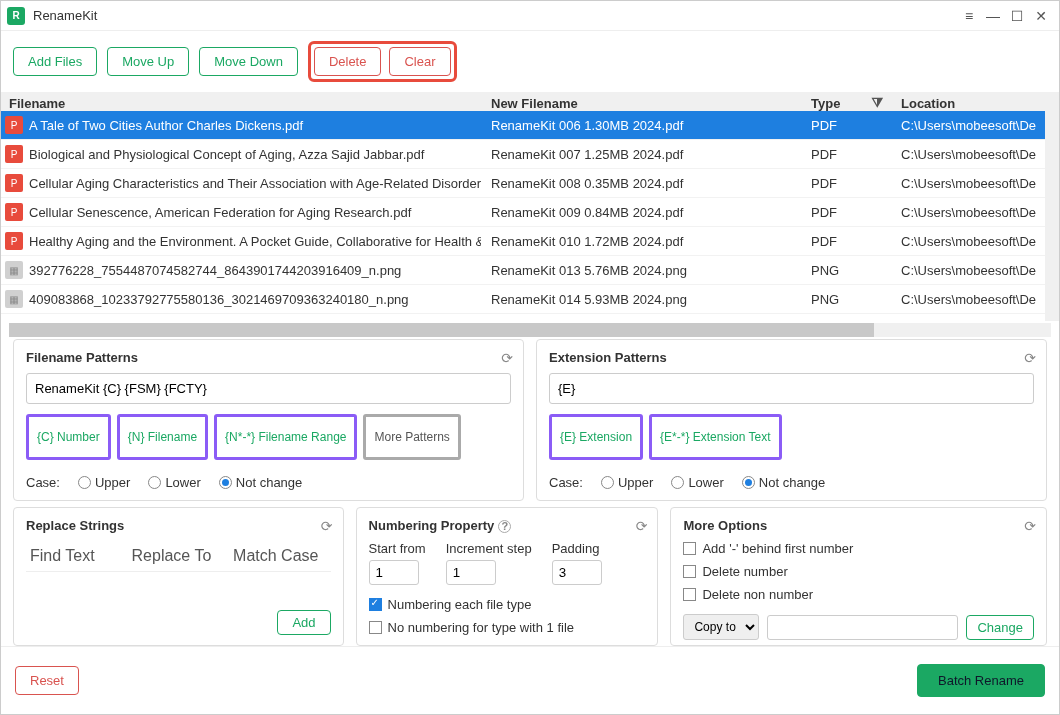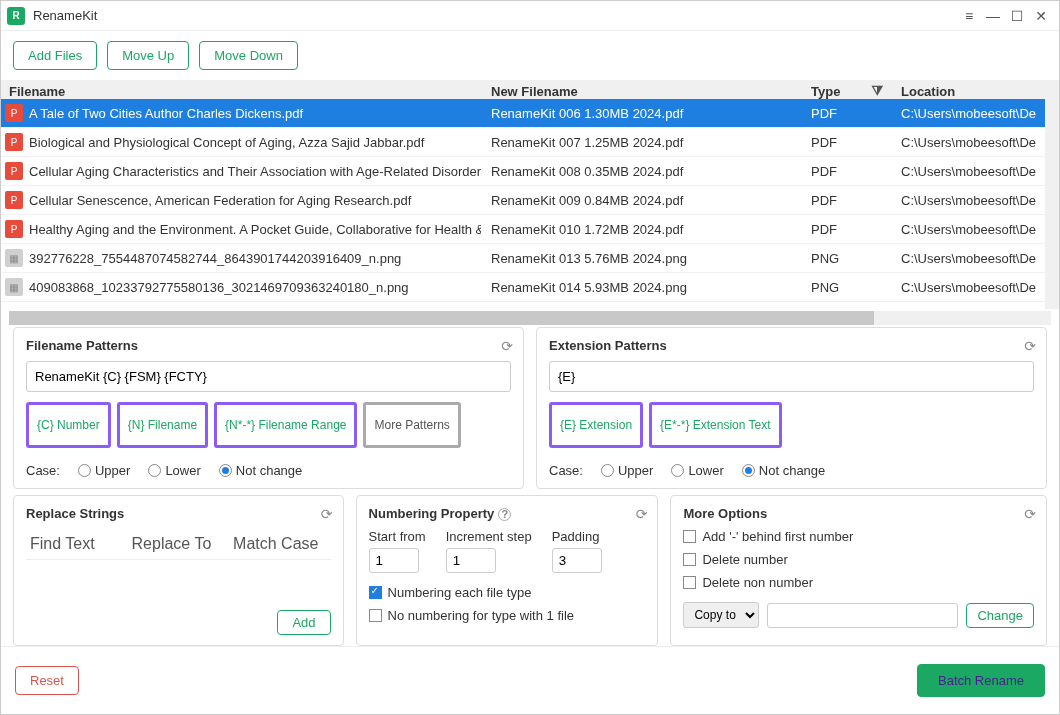--- a/index.html
+++ b/index.html
@@ -5,21 +5,21 @@
 * { box-sizing: border-box; margin: 0; padding: 0; }
 body { font-family: -apple-system, "Segoe UI", Arial, sans-serif; font-size: 13px; color: #333; background: #fff; }
 .window { width: 1060px; height: 715px; border: 1px solid #ccc; display: flex; flex-direction: column; }
 .titlebar { display: flex; align-items: center; height: 30px; padding: 0 6px; border-bottom: 1px solid #eee; }
 .app-icon { width: 18px; height: 18px; background: #1ba863; border-radius: 3px; margin-right: 8px; display:flex; align-items:center; justify-content:center; color:#fff; font-size:10px; font-weight:bold;}
 .title { flex: 1; font-size: 13px; }
 .win-btn { width: 24px; text-align: center; cursor: pointer; font-size: 14px; color:#555; }
 .toolbar { display: flex; align-items: center; padding: 10px 12px; gap: 10px; }
 .btn { border: 1px solid #1ba863; color: #1ba863; background: #fff; padding: 6px 14px; border-radius: 4px; cursor: pointer; font-size: 13px; }
 .btn-red { border-color: #d9534f; color: #d9534f; }
-.btn-solid-green { background:#1ba863; color:#4c1d95; border-color:#1ba863; padding:8px 20px;}
+.btn-solid-green { background:#1ba863; color:#0f172a; border-color:#1ba863; padding:8px 20px;}
 .highlight-box { border: 3px solid #e84b3c; border-radius: 6px; padding: 3px; display:flex; gap:8px;}
 .grid-wrap { flex: 0 0 auto; }
 .grid-header { display: flex; background: #f0f0f0; font-weight: 600; font-size: 13px; height: 19px; align-items:flex-end;}
 .col-filename { width: 480px; padding-left: 8px; }
 .col-new { width: 320px; padding-left: 10px; }
 .col-type { width: 90px; padding-left: 10px; display:flex; align-items:center;}
 .col-loc { flex:1; padding-left: 10px; }
 .filter-icon { margin-left:auto; margin-right:8px; color:#555;}
 .grid-body { height: 210px; overflow: hidden; position:relative;}
 .row { display: flex; height: 29px; align-items: center; border-bottom: 1px solid #f2f2f2; }
@@ -76,20 +76,24 @@
     <div class="win-btn">≡</div>
     <div class="win-btn">—</div>
     <div class="win-btn">☐</div>
     <div class="win-btn">✕</div>
   </div>
 
   <div class="toolbar">
     <button class="btn">Add Files</button>
     <button class="btn">Move Up</button>
     <button class="btn">Move Down</button>
+    <div class="highlight-box">
+      <button class="btn btn-red">Delete</button>
+      <button class="btn btn-red">Clear</button>
+    </div>
   </div>
 
   <div class="grid-wrap">
     <div style="display:flex;">
       <div style="flex:1;">
         <div class="grid-header">
           <div class="col-filename">Filename</div>
           <div class="col-new">New Filename</div>
           <div class="col-type">
             <span>Type</span>

